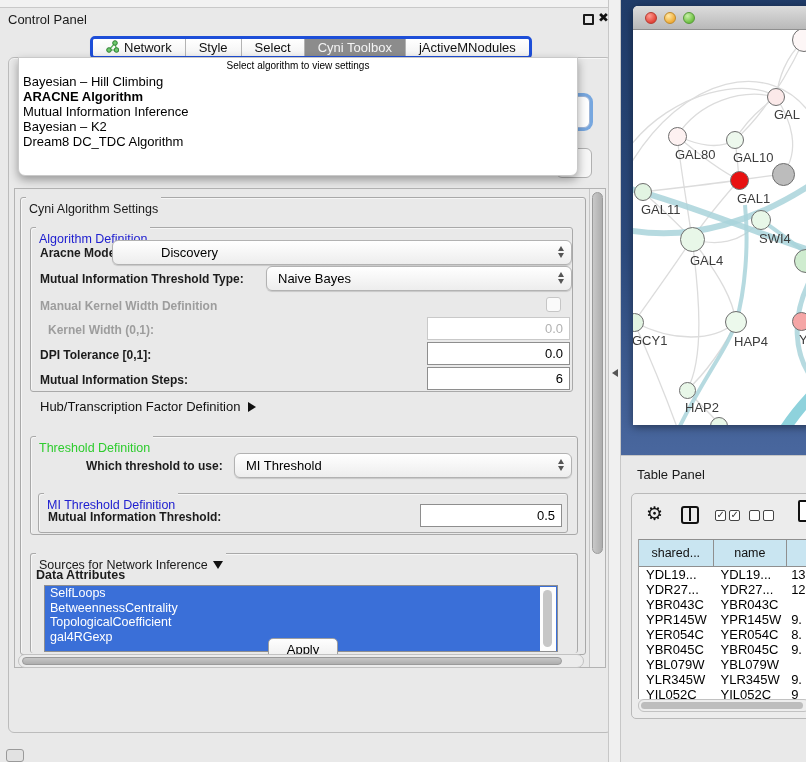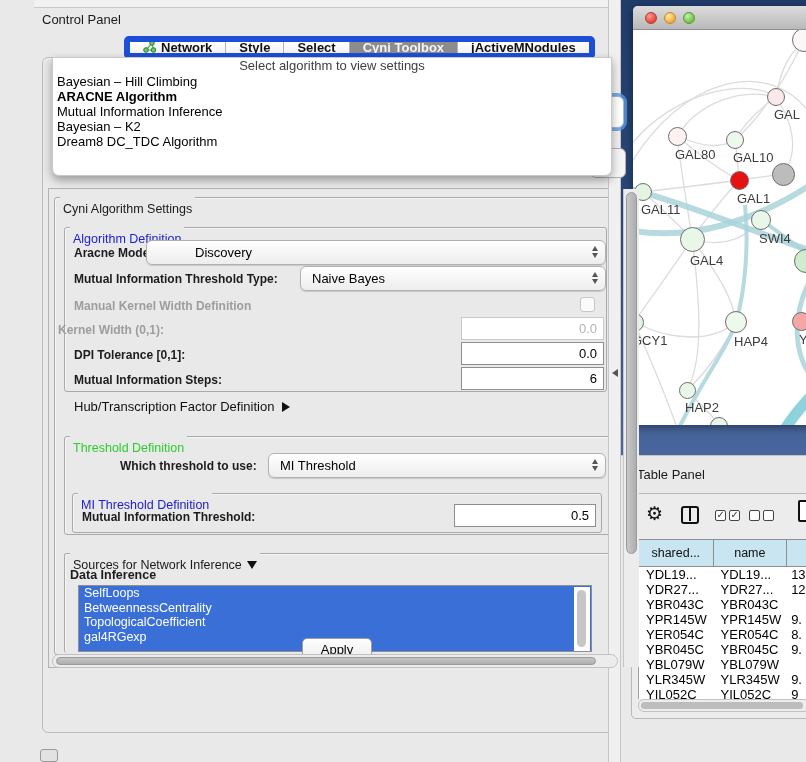--- a/index.html
+++ b/index.html
@@ -1,40 +1,40 @@
 <!DOCTYPE html>
 <html><head>
 <meta charset="utf-8">
 <style>
   * { margin:0; padding:0; box-sizing:border-box; }
   html,body { width:806px; height:762px; overflow:hidden; }
   body { font-family:"Liberation Sans","DejaVu Sans",sans-serif; background:#e9e9e9; position:relative; }
 
   
-  .left-region { position:absolute; left:0; top:0; width:621px; height:762px; background:#e9e9e9;margin-left:34px; }
+  .left-region { position:absolute; left:0; top:0; width:621px; height:762px; background:#e9e9e9; }
   .top-strip { position:absolute; left:0; top:0; width:621px; height:8px; background:#f2f2f2; border-bottom:1px solid #c9c9c9; }
   .cp-titlebar { position:absolute; left:0; top:9px; width:621px; height:22px; }
   .cp-title { position:absolute; left:8px; top:3px; font-size:13px; color:#1a1a1a; }
   .float-btn { position:absolute; left:583px; top:5px; width:11px; height:11px; border:2px solid #1a1a1a; border-radius:1px; background:transparent; }
   .close-btn { position:absolute; left:598px; top:1px; font-size:13px; font-weight:bold; color:#111; }
 
   
-  .segbar { position:absolute; display:flex; border:6px solid #1d4ed8; border-radius:5px; overflow:hidden; background:#fdfdfd; height:23px; box-shadow:0 1px 1px rgba(0,0,0,.12);font-weight:bold; }
+  .segbar { position:absolute; display:flex; border:3px solid #1d4ed8; border-radius:5px; overflow:hidden; background:#fdfdfd; height:23px; box-shadow:0 1px 1px rgba(0,0,0,.12); }
   .seg { display:flex; align-items:center; gap:5px; padding:0 13px; font-size:13px; color:#111; border-right:1px solid #b3b3b3; background:linear-gradient(#ffffff,#f2f2f2); white-space:nowrap; }
   .seg:last-child { border-right:none; }
   .seg.sel { background:#8c8c8c; color:#f4f4f4; }
   .tabbar-top { left:90px; top:36px; }
   .tabbar-bottom { left:146px; top:706px; }
 
   
   .cp-panel { position:absolute; left:8px; top:57px; width:604px; height:676px; border:1px solid #bcbcbc; border-radius:6px; background:#e9e9e9; box-shadow:inset 0 1px 0 #f6f6f6; }
 
   
   .dd-overlay { position:absolute; left:18px; top:57px; width:560px; height:119px; background:#ffffff; border:1px solid #c9c9c9; border-radius:0 0 7px 7px; box-shadow:0 4px 10px rgba(0,0,0,.35); z-index:30; }
-  .dd-placeholder { height:16px; line-height:16px; text-align:center; color:#404040; font-size:13px; }
+  .dd-placeholder { height:16px; line-height:16px; text-align:center; color:#000000; font-size:10px; }
   .dd-item { height:15px; line-height:15px; padding-left:4px; font-size:13px; color:#000; white-space:nowrap; }
   .dd-item.bold { font-weight:bold; }
 
   
   .frag-combo-focus { position:absolute; left:566px; top:96px; width:24px; height:32px; background:#fff; border:1px solid #9fb6d8; border-radius:6px; box-shadow:0 0 0 3px rgba(90,150,220,.8); z-index:5; }
   .frag-combo2 { position:absolute; left:556px; top:148px; width:36px; height:30px; background:#f6f6f6; border:1px solid #b0b0b0; border-radius:6px; z-index:5; }
 
   
   .scrollpane { position:absolute; left:14px; top:188px; width:592px; height:480px; border:1px solid #b3b3b3; background:#e9e9e9; }
   .vscroll { position:absolute; left:589px; top:189px; width:16px; height:478px; background:#ececec; border-left:1px solid #c6c6c6; z-index:4; }
@@ -187,21 +187,21 @@
     <span>Naive Bayes</span>
     <span class="stepper">
         <i class="up"></i>
         <i class="dn"></i>
       </span>
   </div>
 
   <div class="lbl dis" style="left:40px; top:299px;">Manual Kernel Width Definition</div>
   <div class="checkbox" style="left:546px; top:297px;"></div>
 
-  <div class="lbl dis" style="left:24px; top:323px;">Kernel Width (0,1):</div>
+  <div class="lbl dis" style="left:48px; top:323px;">Kernel Width (0,1):</div>
   <div class="field dis" style="left:427px; top:317px; width:143px;">0.0</div>
 
   <div class="lbl" style="left:40px; top:348px;">DPI Tolerance [0,1]:</div>
   <div class="field" style="left:427px; top:342px; width:143px;">0.0</div>
 
   <div class="lbl" style="left:40px; top:373px;">Mutual Information Steps:</div>
   <div class="field" style="left:427px; top:367px; width:143px;">6</div>
 
   <div style="position:absolute; left:40px; top:399px; display:flex; align-items:center; gap:8px;">
     <span style="font-size:13px; color:#111;">Hub/Transcription Factor Definition</span>
@@ -223,21 +223,21 @@
   <div class="gbox" style="left:38px; top:493px; width:530px; height:40px;"></div>
   <div class="gtitle blue" style="left:44px; top:486px;">MI Threshold Definition</div>
   <div class="lbl" style="left:48px; top:510px;">Mutual Information Threshold:</div>
   <div class="field" style="left:420px; top:504px; width:142px;">0.5</div>
 
   <div class="gbox" style="left:30px; top:553px; width:548px; height:100px; border-bottom:none;"></div>
   <div class="gtitle" style="left:36px; top:546px;">
     <span>Sources for Network Inference</span>
     <span class="tri-down"></span>
   </div>
-  <div class="lbl" style="left:36px; top:568px; font-size:12.5px;">Data Inference</div>
+  <div class="lbl" style="left:36px; top:568px; font-size:12.5px;">Data Attributes</div>
 
   <div class="attr-list">
     <div class="attr-item">SelfLoops</div>
     <div class="attr-item">BetweennessCentrality</div>
     <div class="attr-item">TopologicalCoefficient</div>
     <div class="attr-item">gal4RGexp</div>
     <div class="attr-scroll">
         <div class="thumb"></div>
       </div>
   </div>

